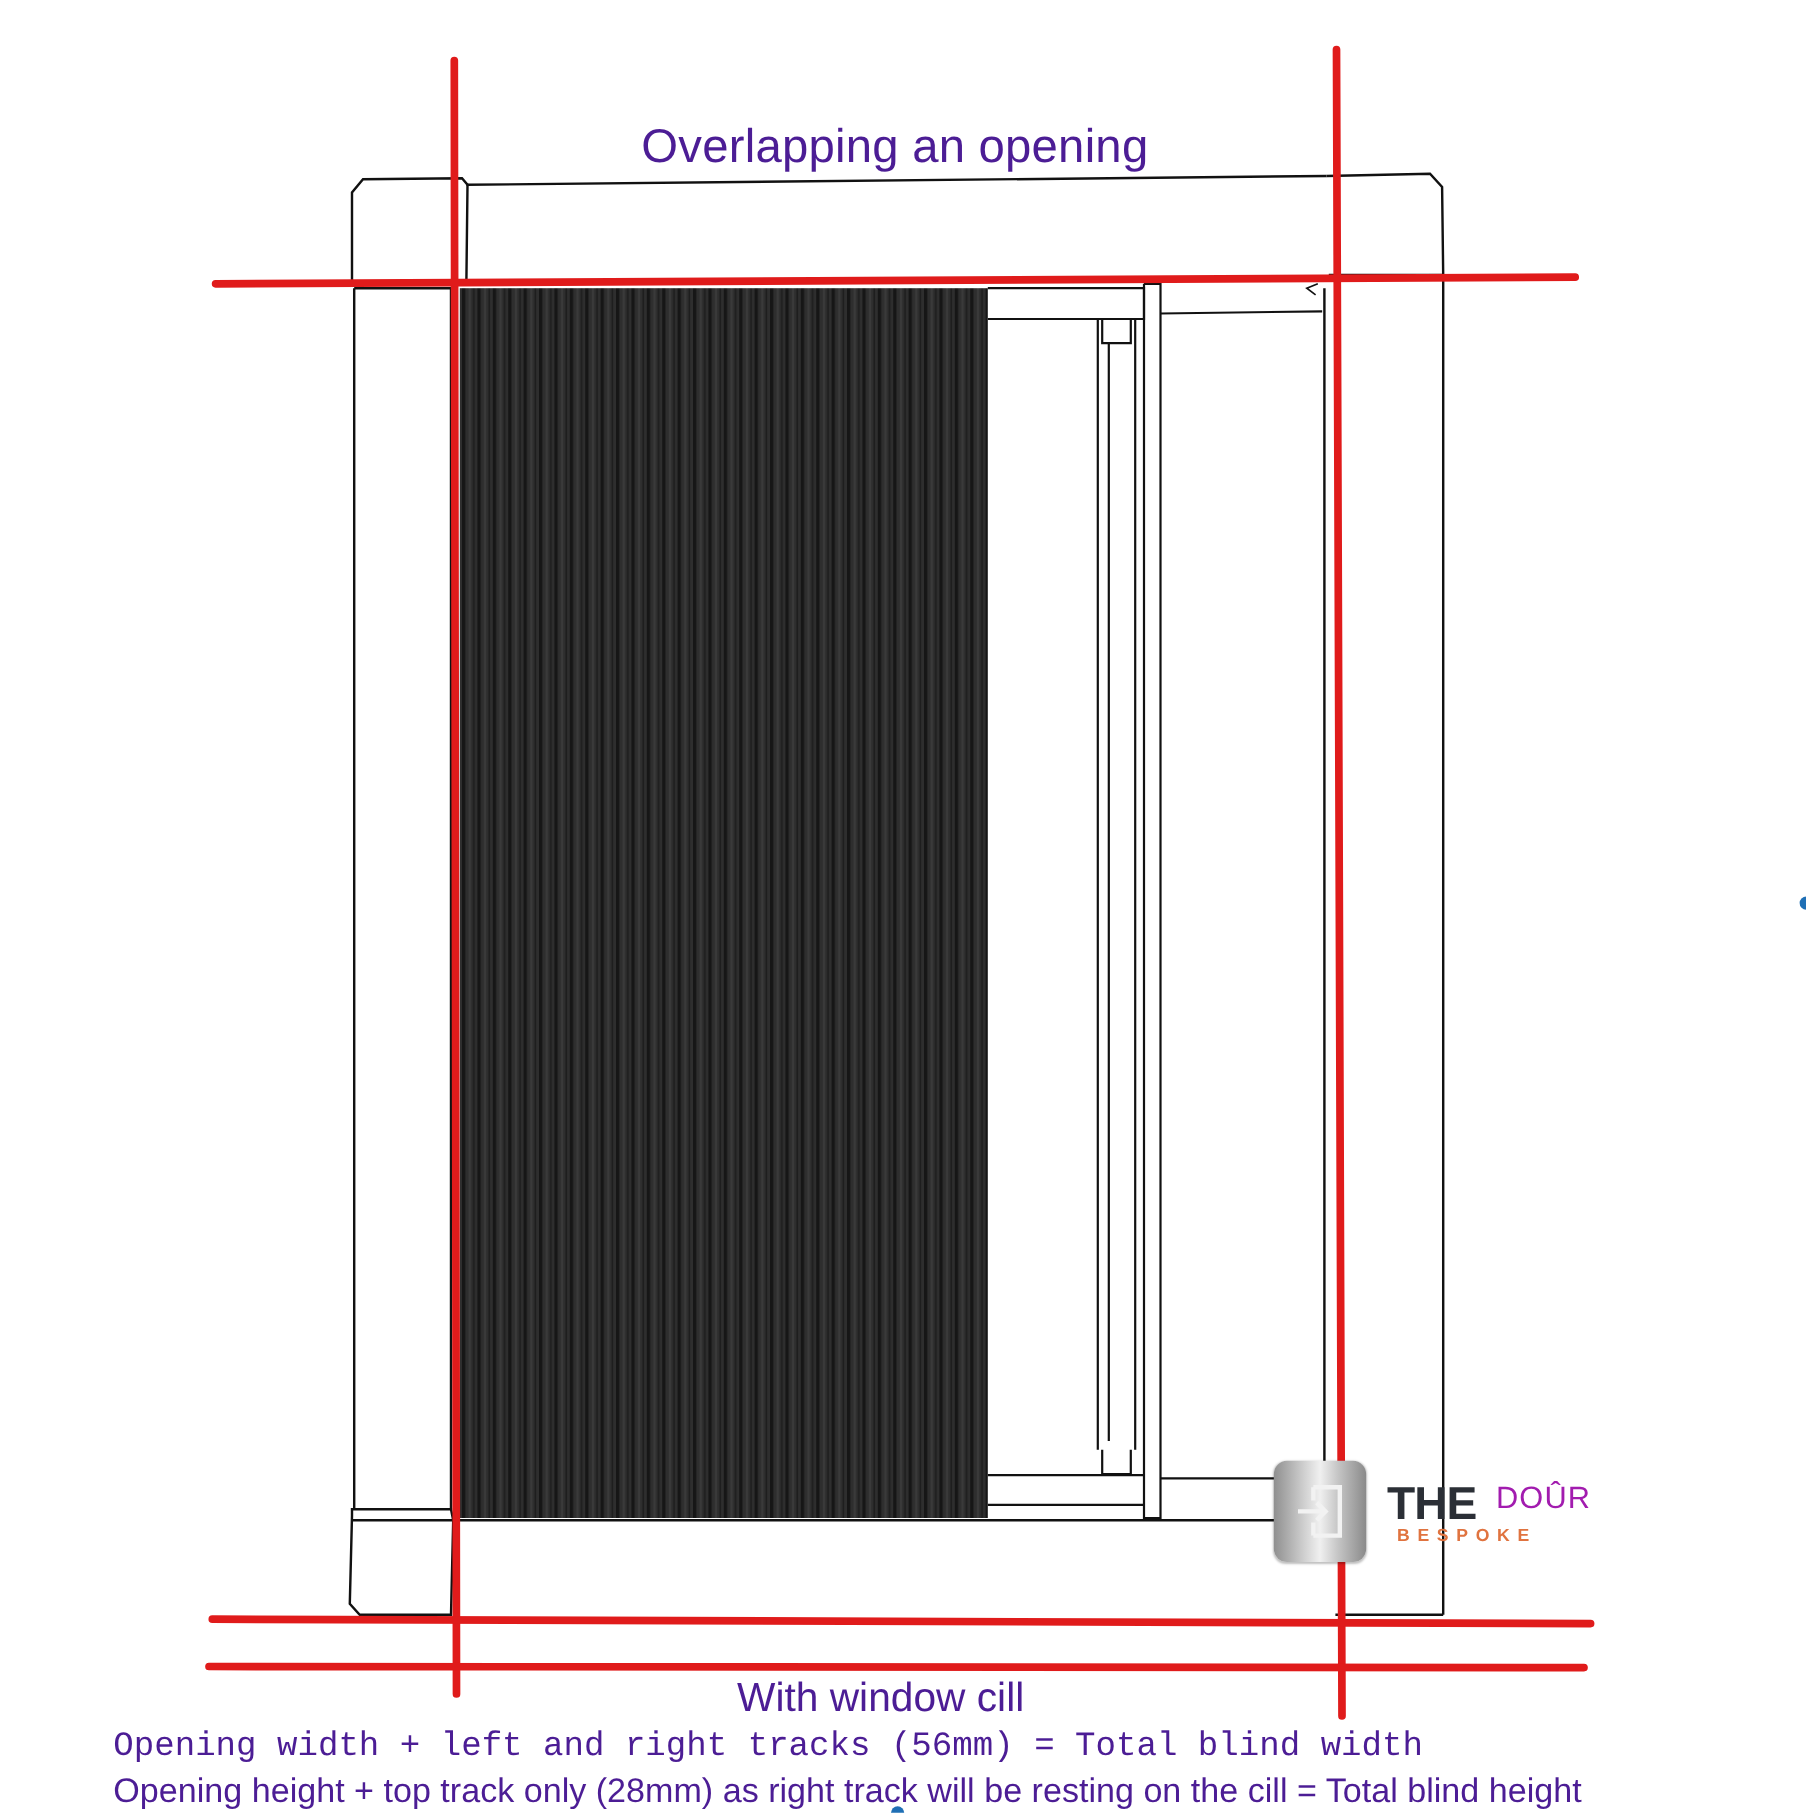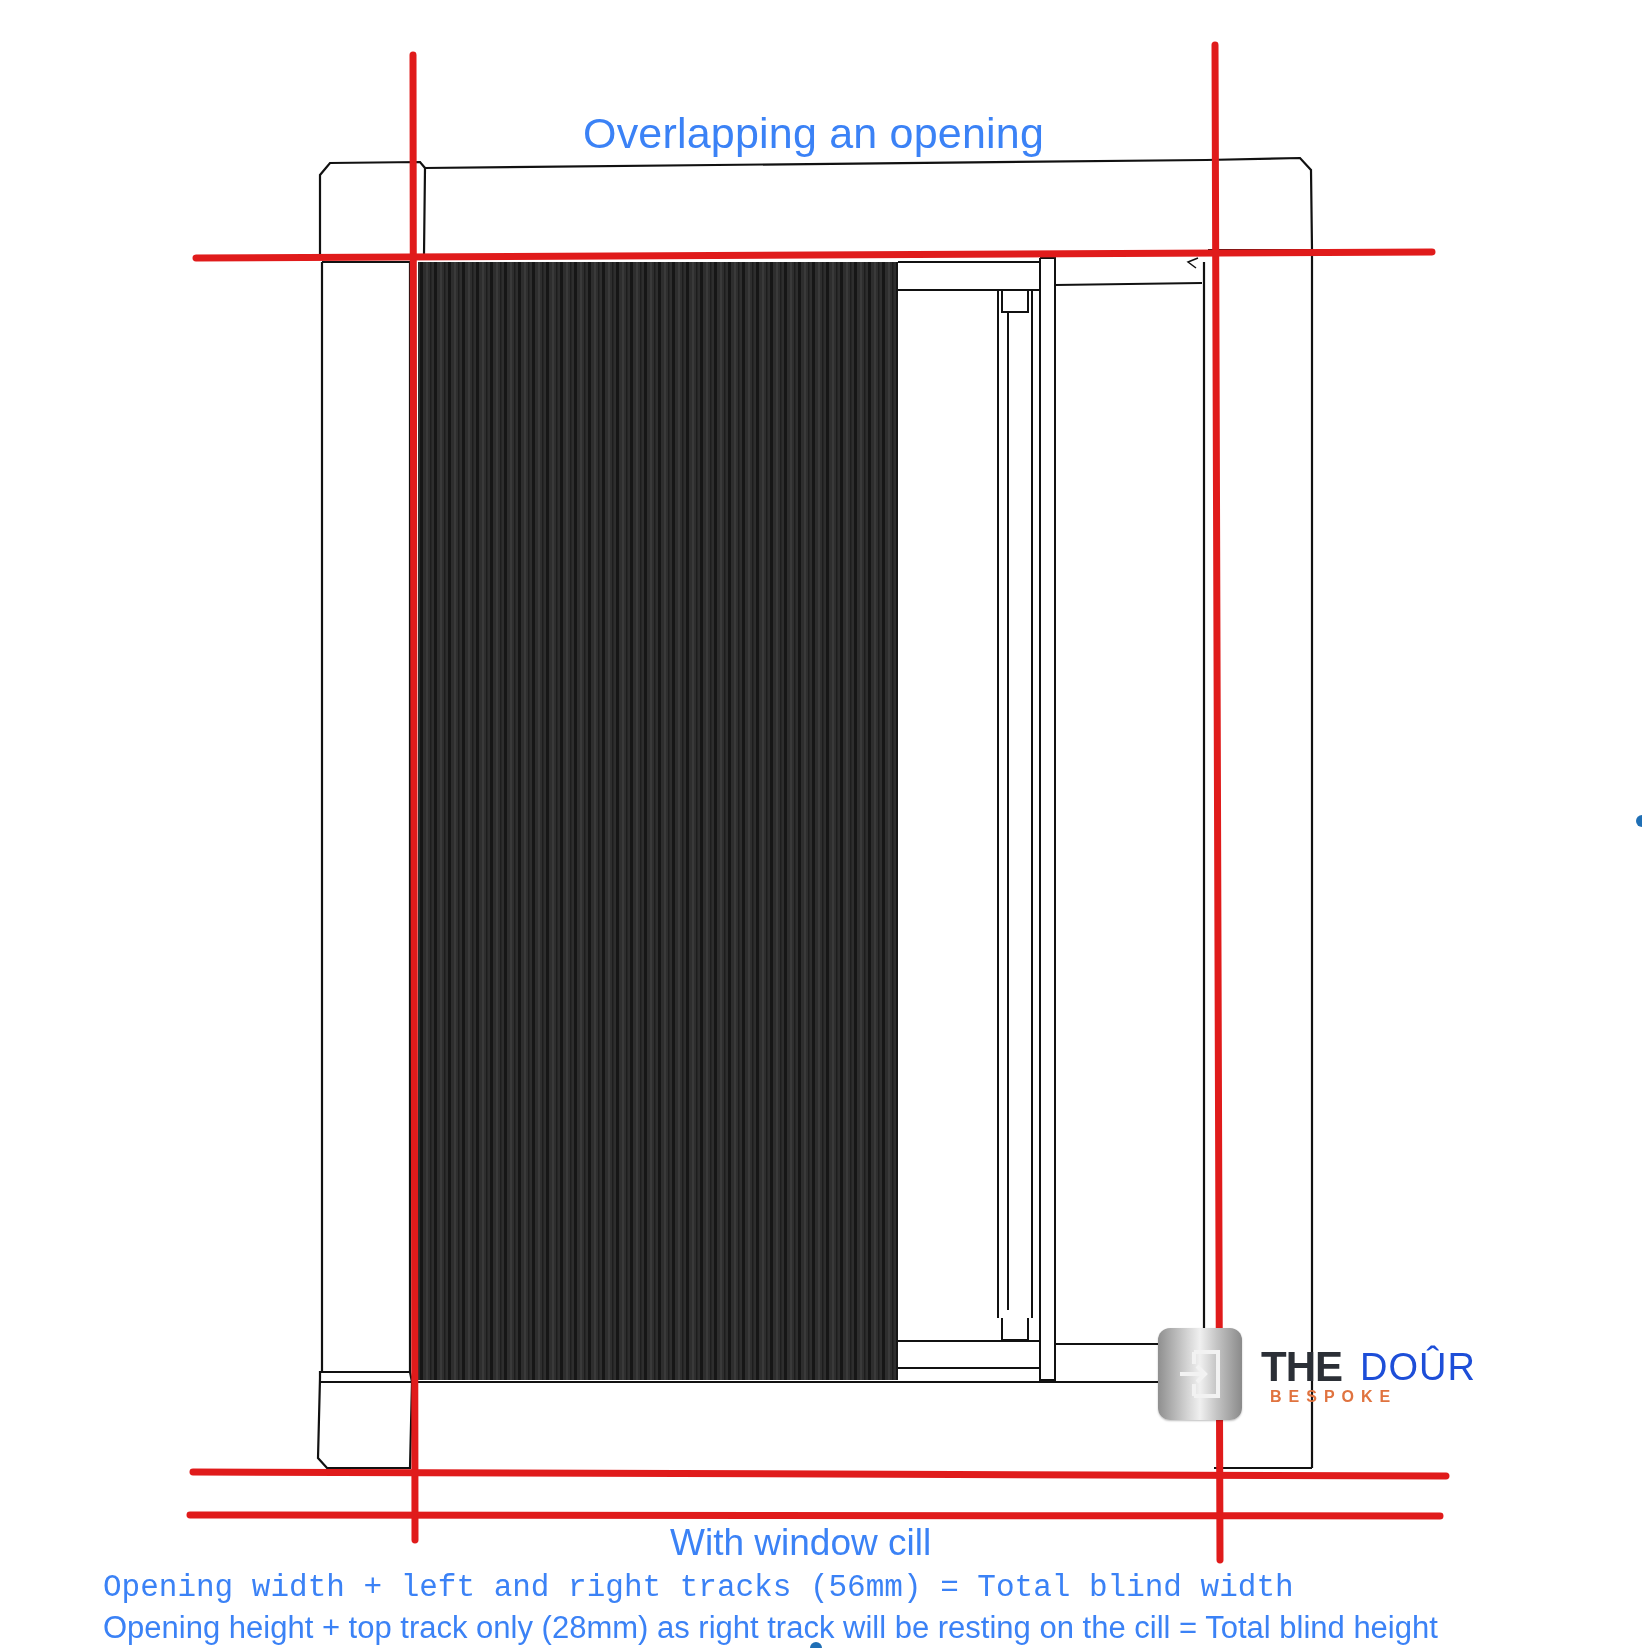--- a/index.html
+++ b/index.html
@@ -1,31 +1,31 @@
 <!DOCTYPE html>
 <html><head>
 <meta charset="utf-8">
 <style>
   html, body { margin: 0; padding: 0; background: #ffffff; }
   body { width: 1642px; height: 1648px; position: relative; overflow: hidden;
          font-family: "Liberation Sans", "DejaVu Sans", sans-serif; color: #0a0a0a; }
   #canvas { position: absolute; left: 0; top: 0; width: 1642px; height: 1648px; }
-  .label { position: absolute; white-space: nowrap; color: #3b82f6; line-height: 1; }
+  .label { position: absolute; white-space: nowrap; color: #4c1d95; line-height: 1; }
   #title-top { left: 583px; top: 112px; font-size: 43px; letter-spacing: 0.2px; }
   #title-bottom { left: 670px; top: 1524px; font-size: 37px; }
   #note-1 { left: 103px; top: 1572px; font-size: 31px; font-family: Liberation Mono, monospace; }
   #note-2 { left: 103px; top: 1612px; font-size: 31px; }
   #logo { position: absolute; left: 1158px; top: 1328px; width: 320px; height: 94px; }
   #logo-badge { position: absolute; left: 0; top: 0; width: 84px; height: 92px; border-radius: 12px;
                 background: linear-gradient(90deg, #8f8f8f 0%, #d4d4d4 35%, #f0f0f0 50%, #c4c4c4 70%, #8a8a8a 100%);
                 box-shadow: 0 1px 2px rgba(0,0,0,0.25); }
   #logo-badge svg { position: absolute; left: 18px; top: 18px; }
   #logo-the { position: absolute; left: 103px; top: 18px; font-size: 42px; font-weight: bold; color: #2b2f36;
               letter-spacing: -1px; line-height: 1; }
-  #logo-dour { position: absolute; left: 202px; top: 20px; font-size: 38px; color: #1d4ed8; line-height: 1; letter-spacing: 1px; text-align: center; }
+  #logo-dour { position: absolute; left: 202px; top: 20px; font-size: 28px; color: #a21caf; line-height: 1; letter-spacing: 1px; text-align: center; }
   #logo-bespoke { position: absolute; left: 112px; top: 61px; font-size: 16px; font-weight: bold; color: #e0733f;
                   letter-spacing: 7px; line-height: 1; text-align: center; }
   .dot { position: absolute; width: 12px; height: 12px; border-radius: 50%; background: #1f6fb5; }
 </style>
 </head>
 <body>
 
 <div id="canvas">
   <svg width="1642" height="1648" viewBox="0 0 1642 1648" xmlns="http://www.w3.org/2000/svg">
     <defs>

